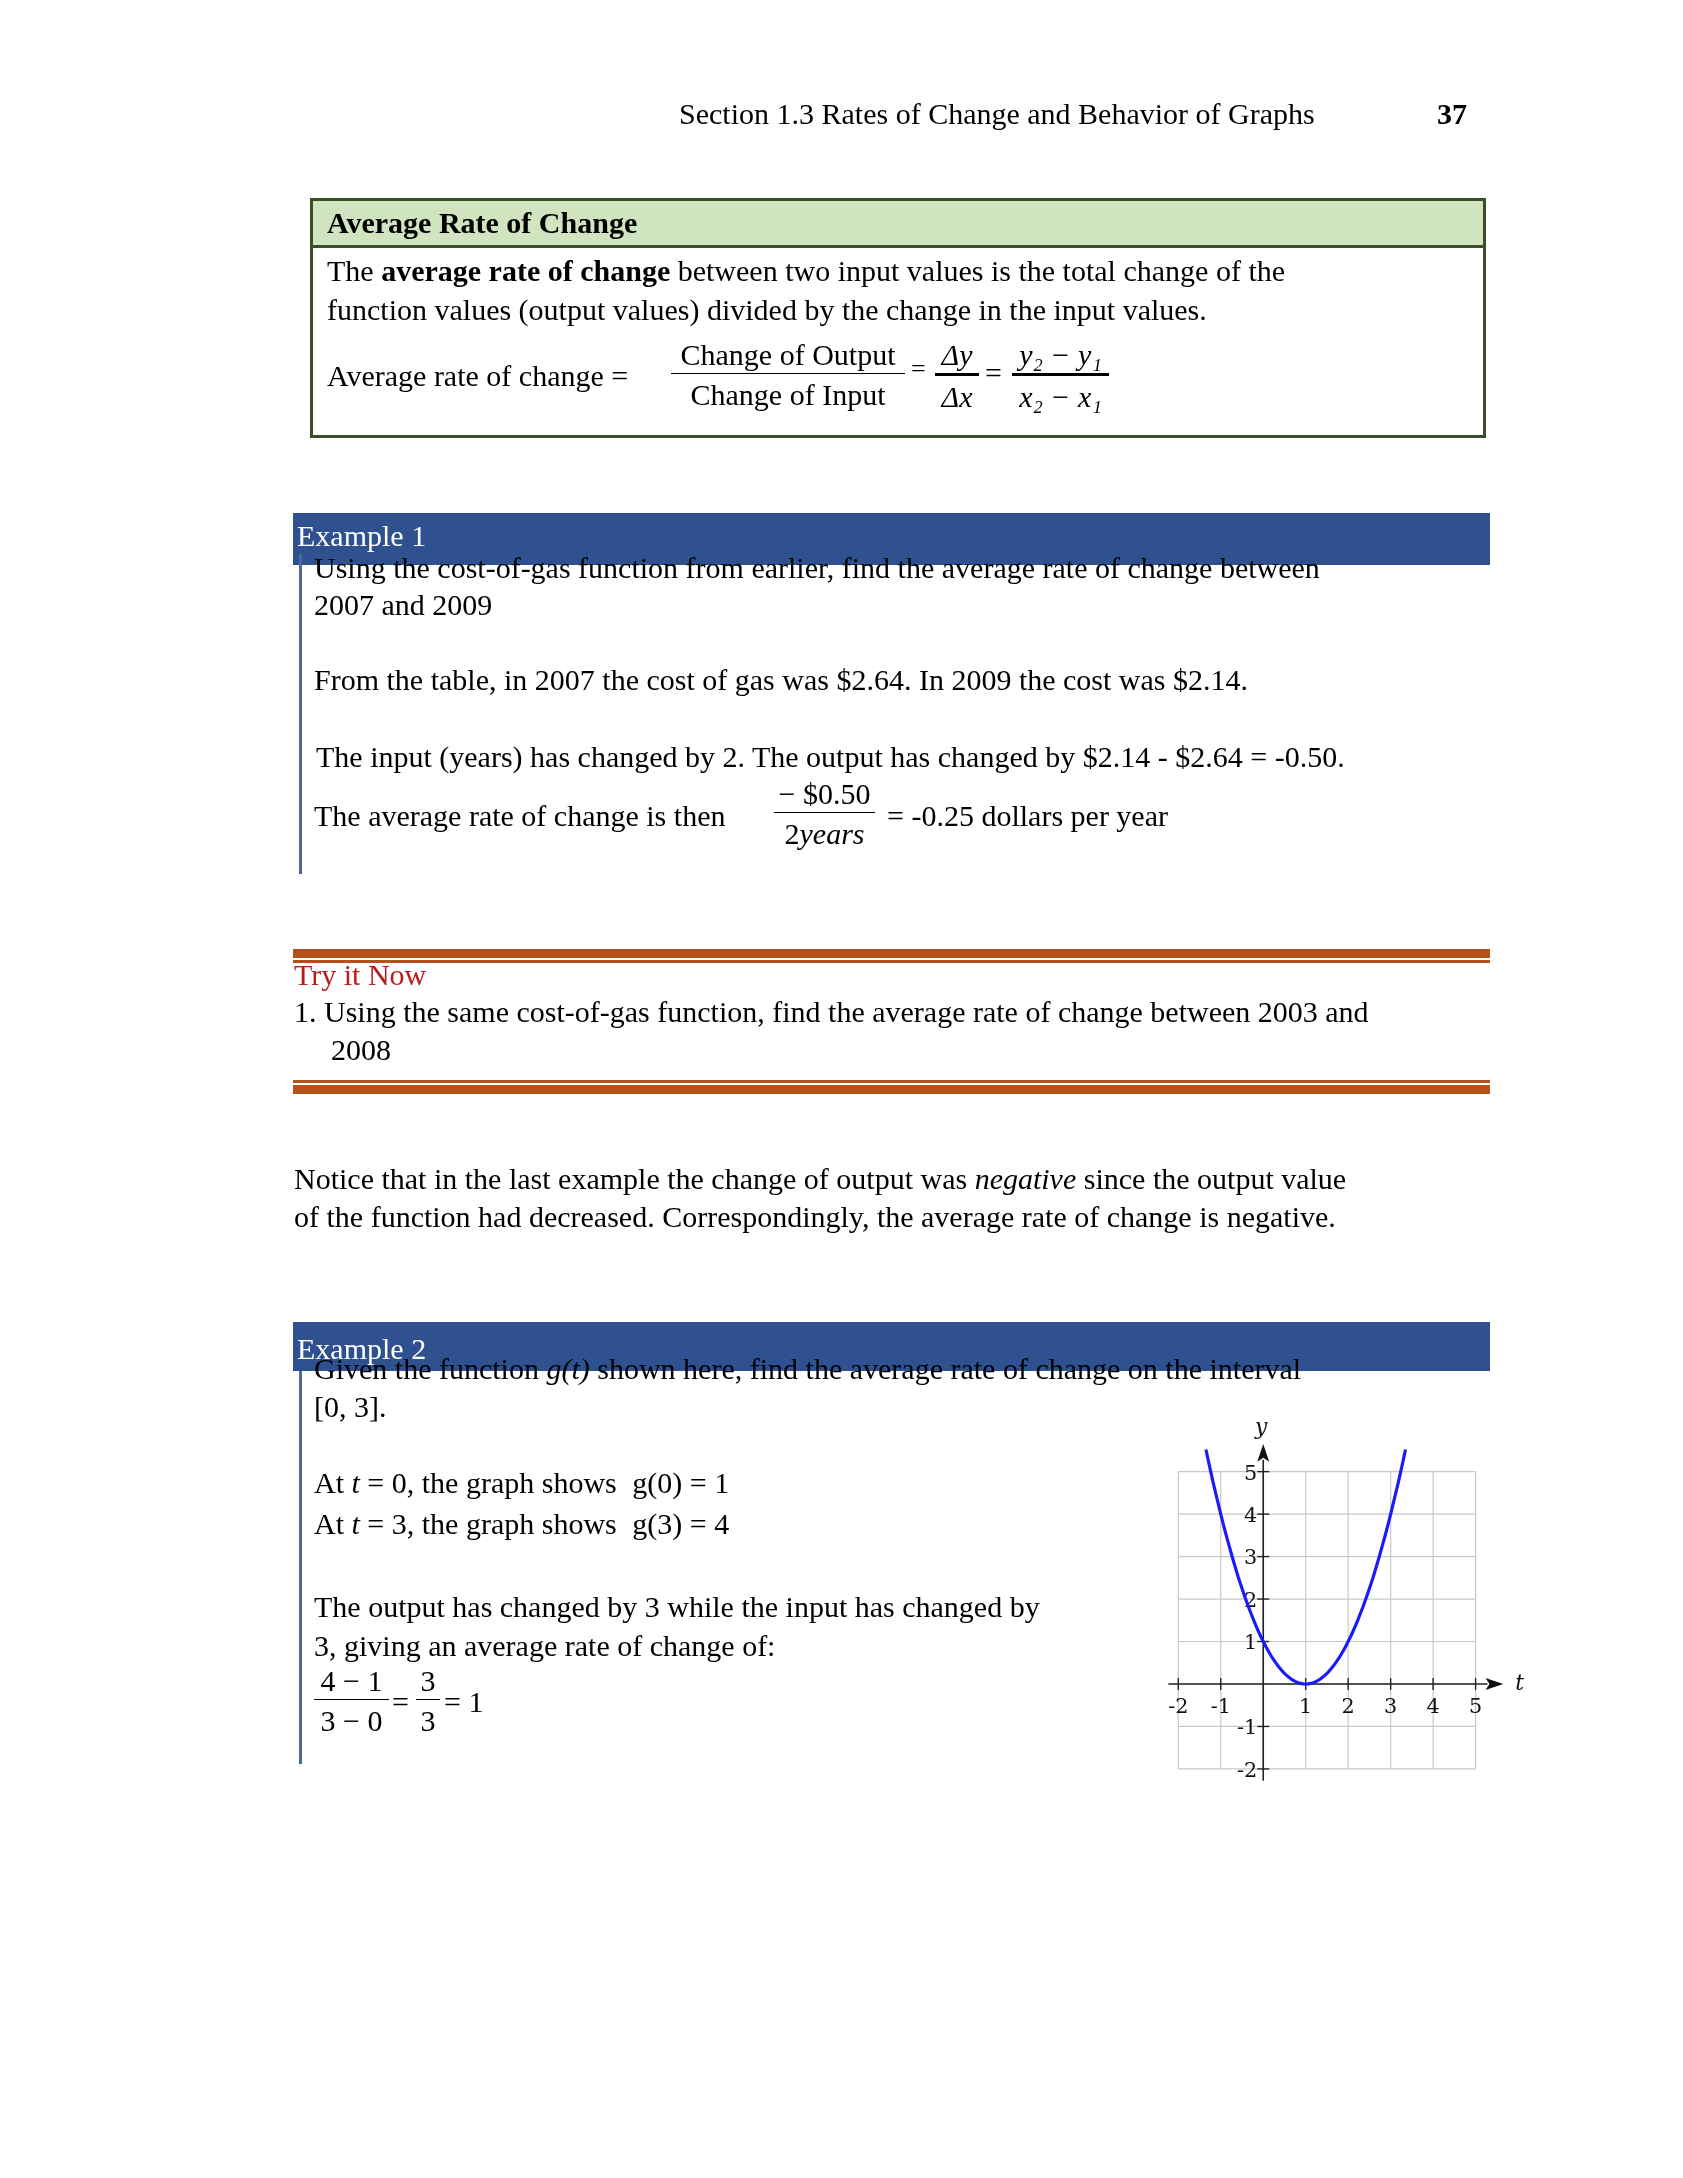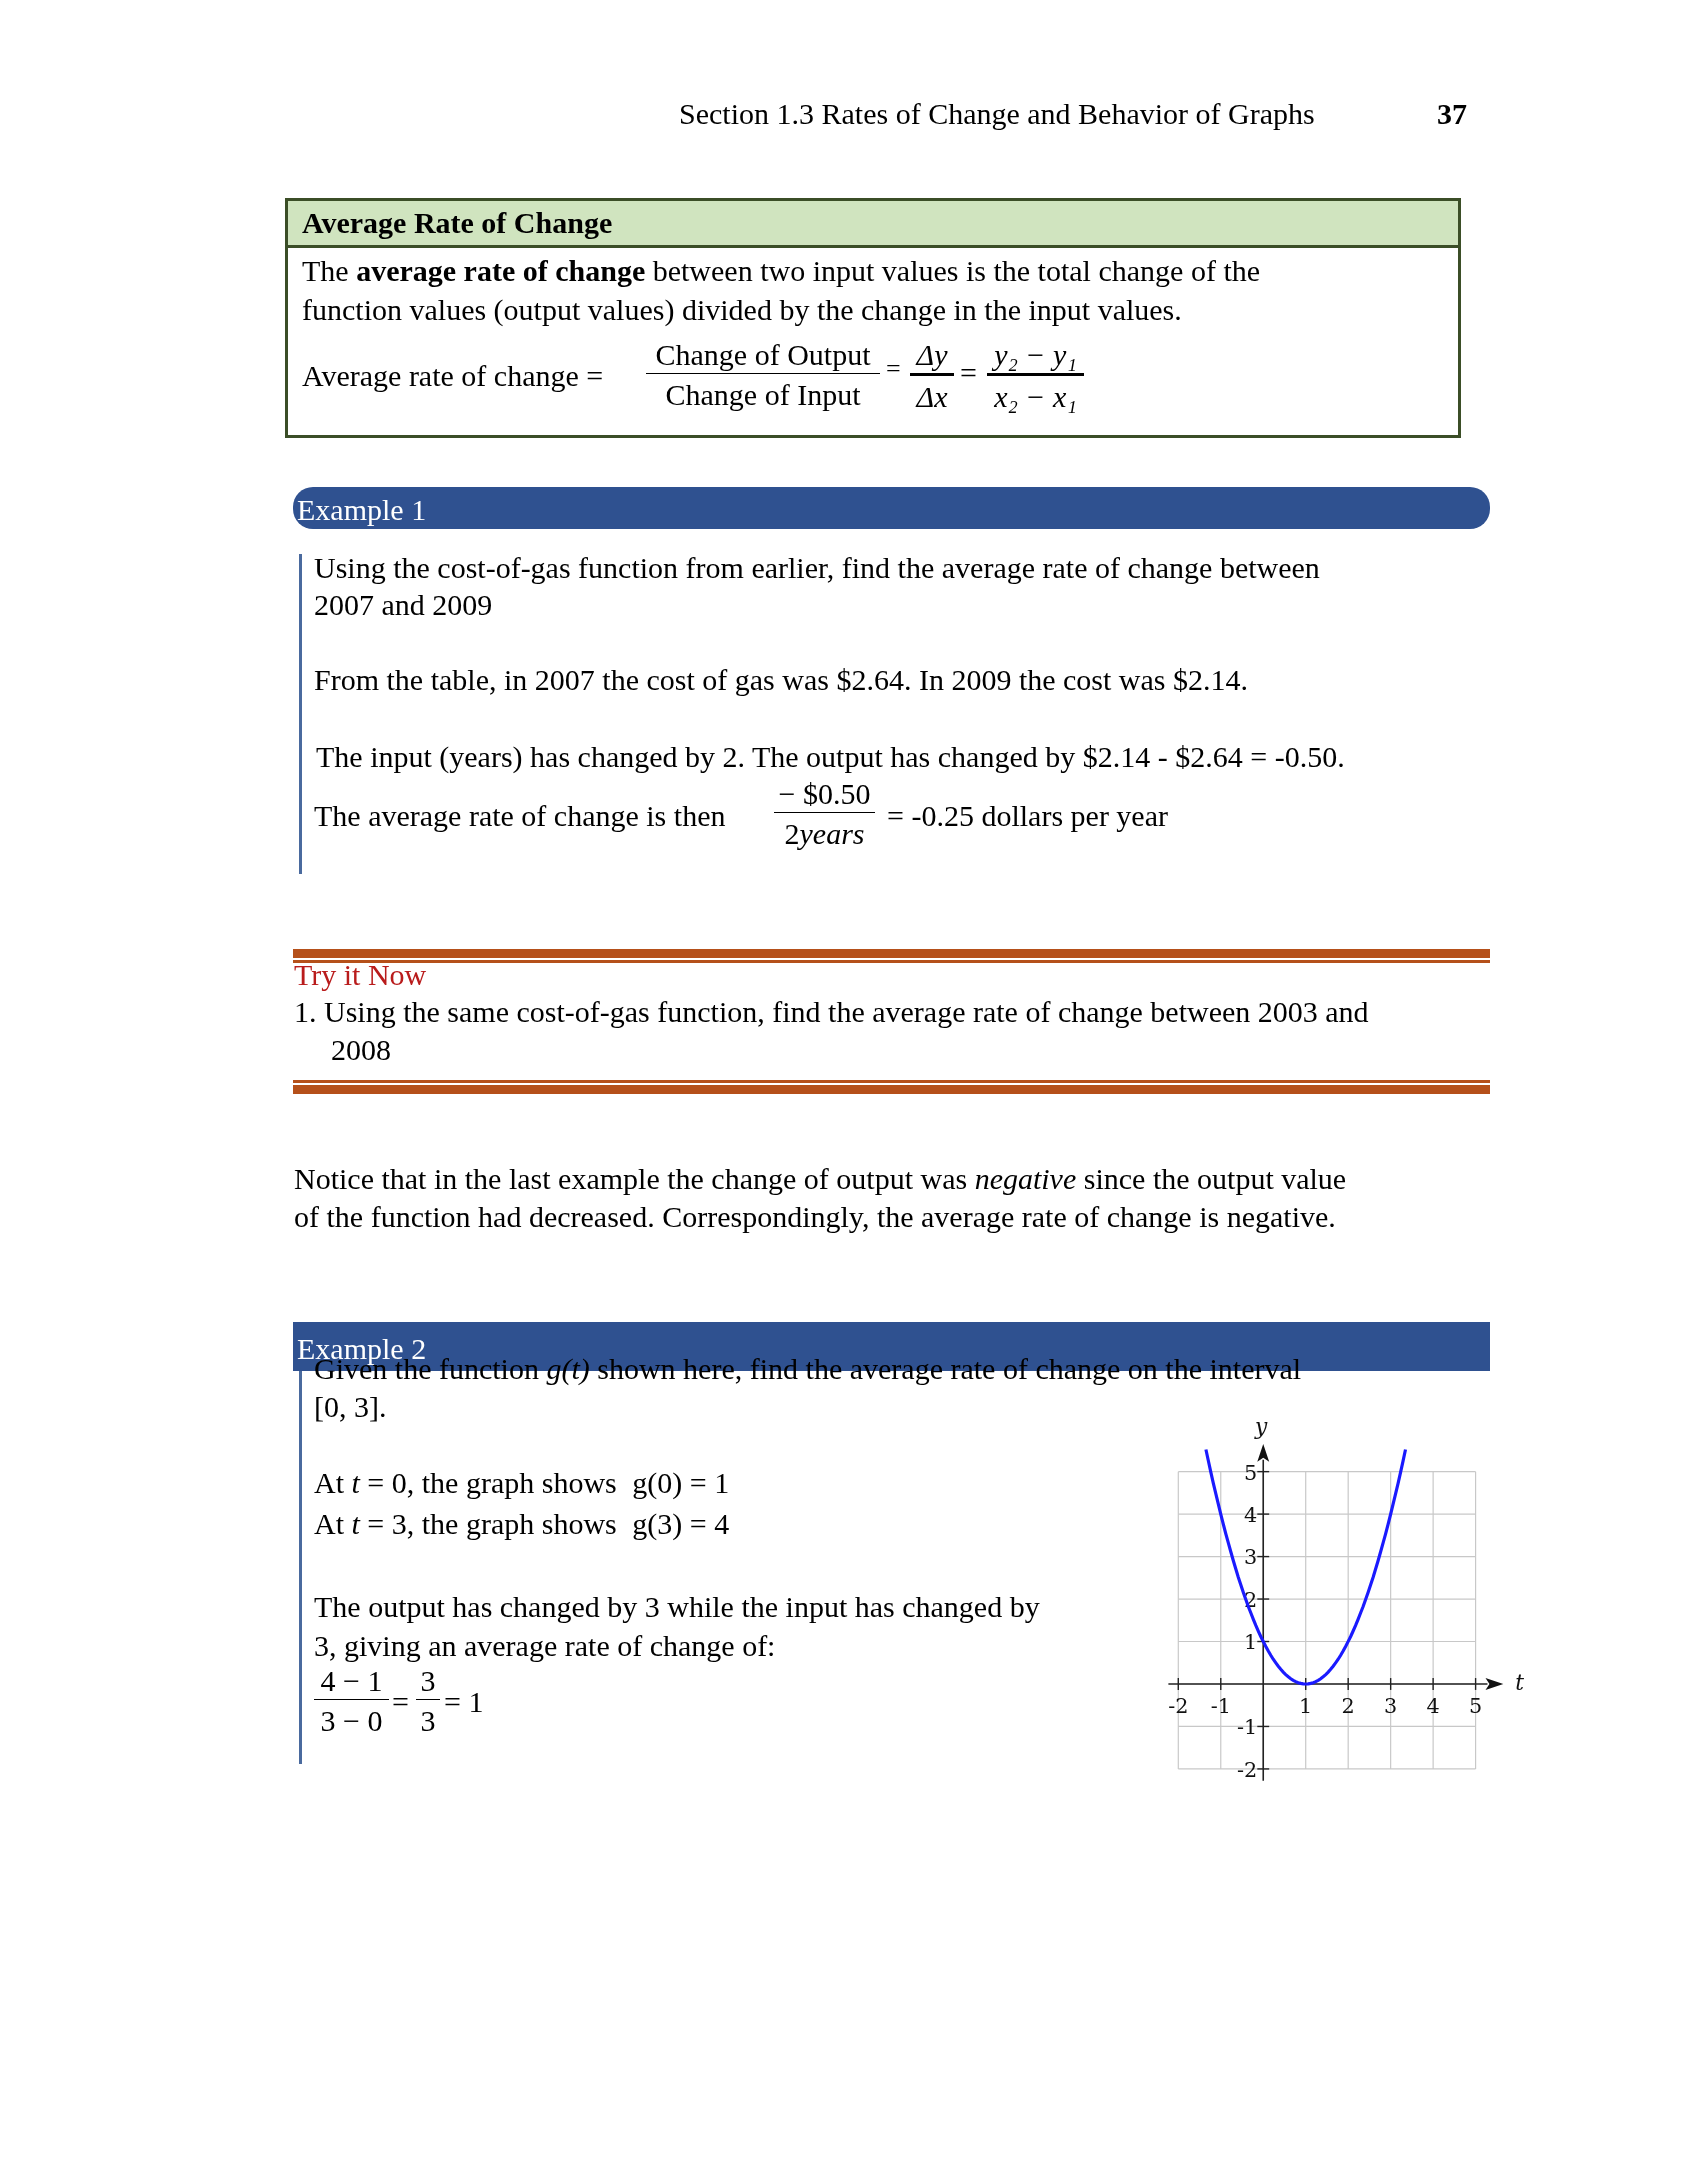--- a/index.html
+++ b/index.html
@@ -4,21 +4,21 @@
 <style>
   html, body { margin: 0; padding: 0; background: #ffffff; }
   body { width: 1683px; height: 2178px; position: relative; overflow: hidden;
          font-family: "Liberation Serif", "DejaVu Serif", serif; color: #000; }
   .abs { position: absolute; }
   .txt { font-size: 30px; line-height: 38px; white-space: nowrap; }
   .header-line { top: 97px; left: 679px; font-size: 30px; }
   .page-num { top: 97px; left: 1437px; font-size: 30px; font-weight: bold; }
 
   
-  .defbox { left: 285px; top: 198px; width: 1170px; height: 234px;
+  .defbox { left: 310px; top: 198px; width: 1170px; height: 234px;
             border: 3px solid #3b4e27; box-sizing: content-box; text-decoration: underline; }
   .defbox-head { position: absolute; left: 0; top: 0; right: 0; height: 44px;
                  background: #d0e4bf; border-bottom: 3px solid #3b4e27; }
   .defbox-title { position: absolute; left: 14px; top: 3px; font-weight: bold; font-size: 30px; line-height: 38px; }
   .bold { font-weight: bold; }
   .ital { font-style: italic; }
 
   .frac { position: absolute; text-align: center; }
   .frac .num, .frac .den { display: block; white-space: nowrap; }
   .frac .bar { display: block; height: 0; border-top: 1.5px solid #000; }
@@ -63,21 +63,21 @@
     <span class="den ital" style="line-height:42px;">Δx</span>
   </div>
   <div class="abs txt" style="left:672px; top:153px;">=</div>
   <div class="frac txt" style="left:699px; top:136px; width:97px;">
     <span class="num ital" style="line-height:36px;">y₂ − y₁</span>
     <span class="bar" style="border-top-width:3px;"></span>
     <span class="den ital" style="line-height:42px;">x₂ − x₁</span>
   </div>
 </div>
 
-<div class="ex-bar" style="top:487px; height:42px;border-radius:20px;">
+<div class="ex-bar" style="top:513px; height:52px;">
   <span class="ex-title">Example 1</span>
 </div>
 <div class="ex-rule" style="top:554px; height:320px;"></div>
 <div class="abs txt" style="left:314px; top:549px;">Using the cost-of-gas function from earlier, find the average rate of change between</div>
 <div class="abs txt" style="left:314px; top:586px;">2007 and 2009</div>
 <div class="abs txt" style="left:314px; top:661px;">From the table, in 2007 the cost of gas was $2.64.  In 2009 the cost was $2.14.</div>
 <div class="abs txt" style="left:316px; top:738px;">The input (years) has changed by 2.  The output has changed by $2.14 - $2.64 = -0.50.</div>
 <div class="abs txt" style="left:314px; top:797px;">The average rate of change is then</div>
 <div class="frac txt" style="left:774px; top:776px; width:101px;">
   <span class="num" style="line-height:36px;">− $0.50</span>

